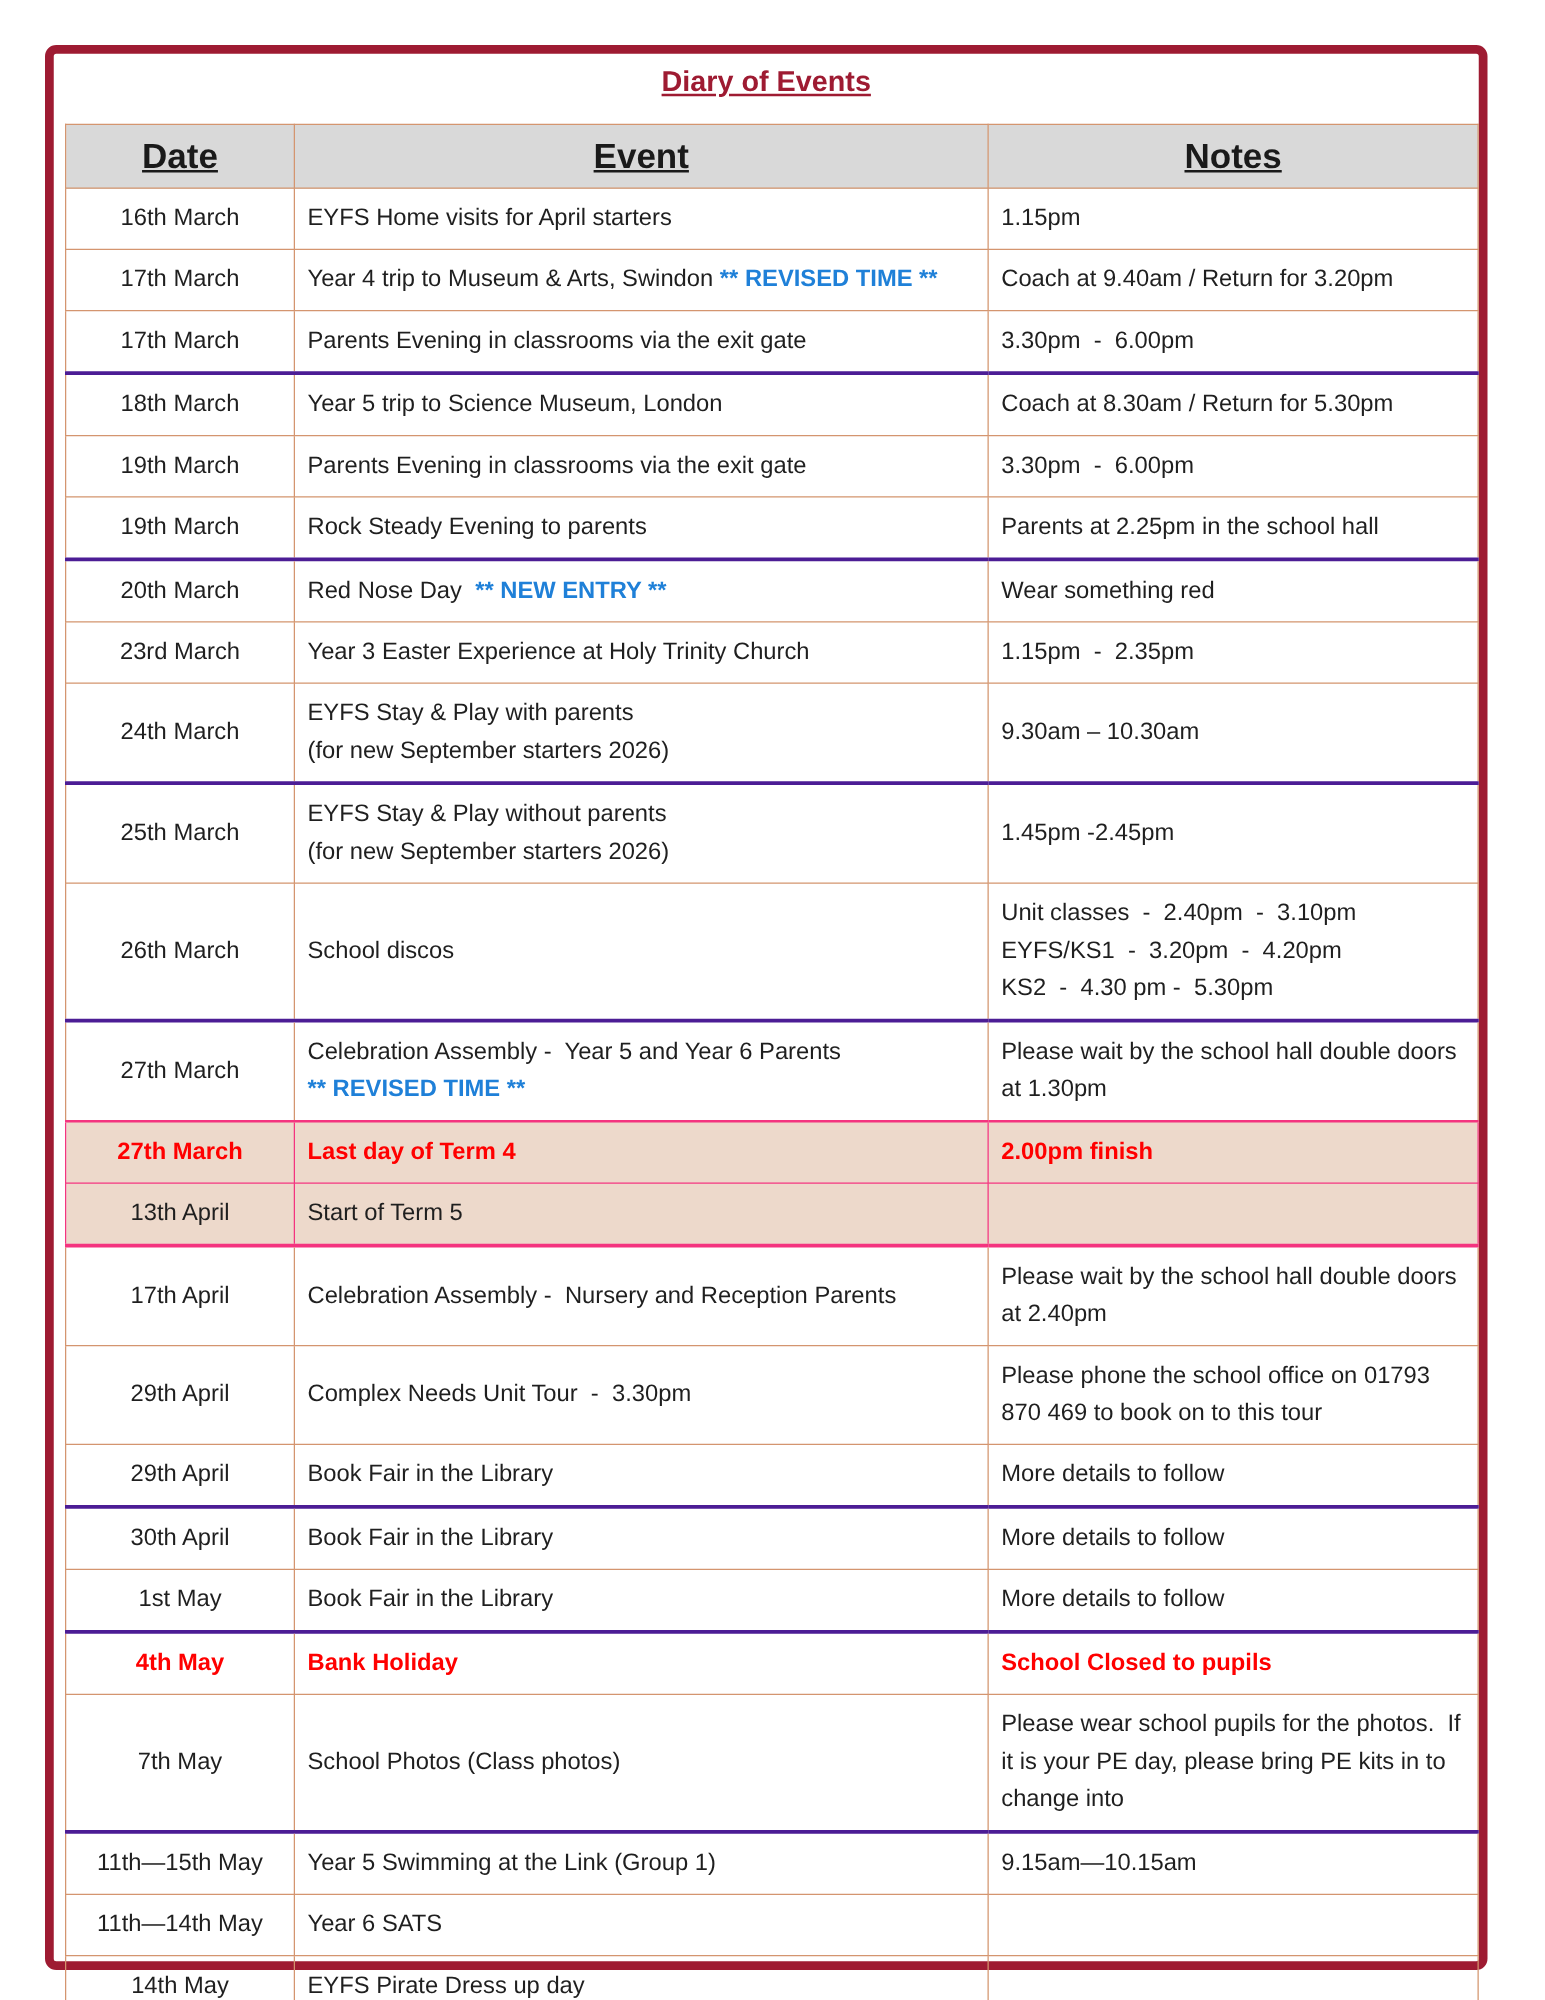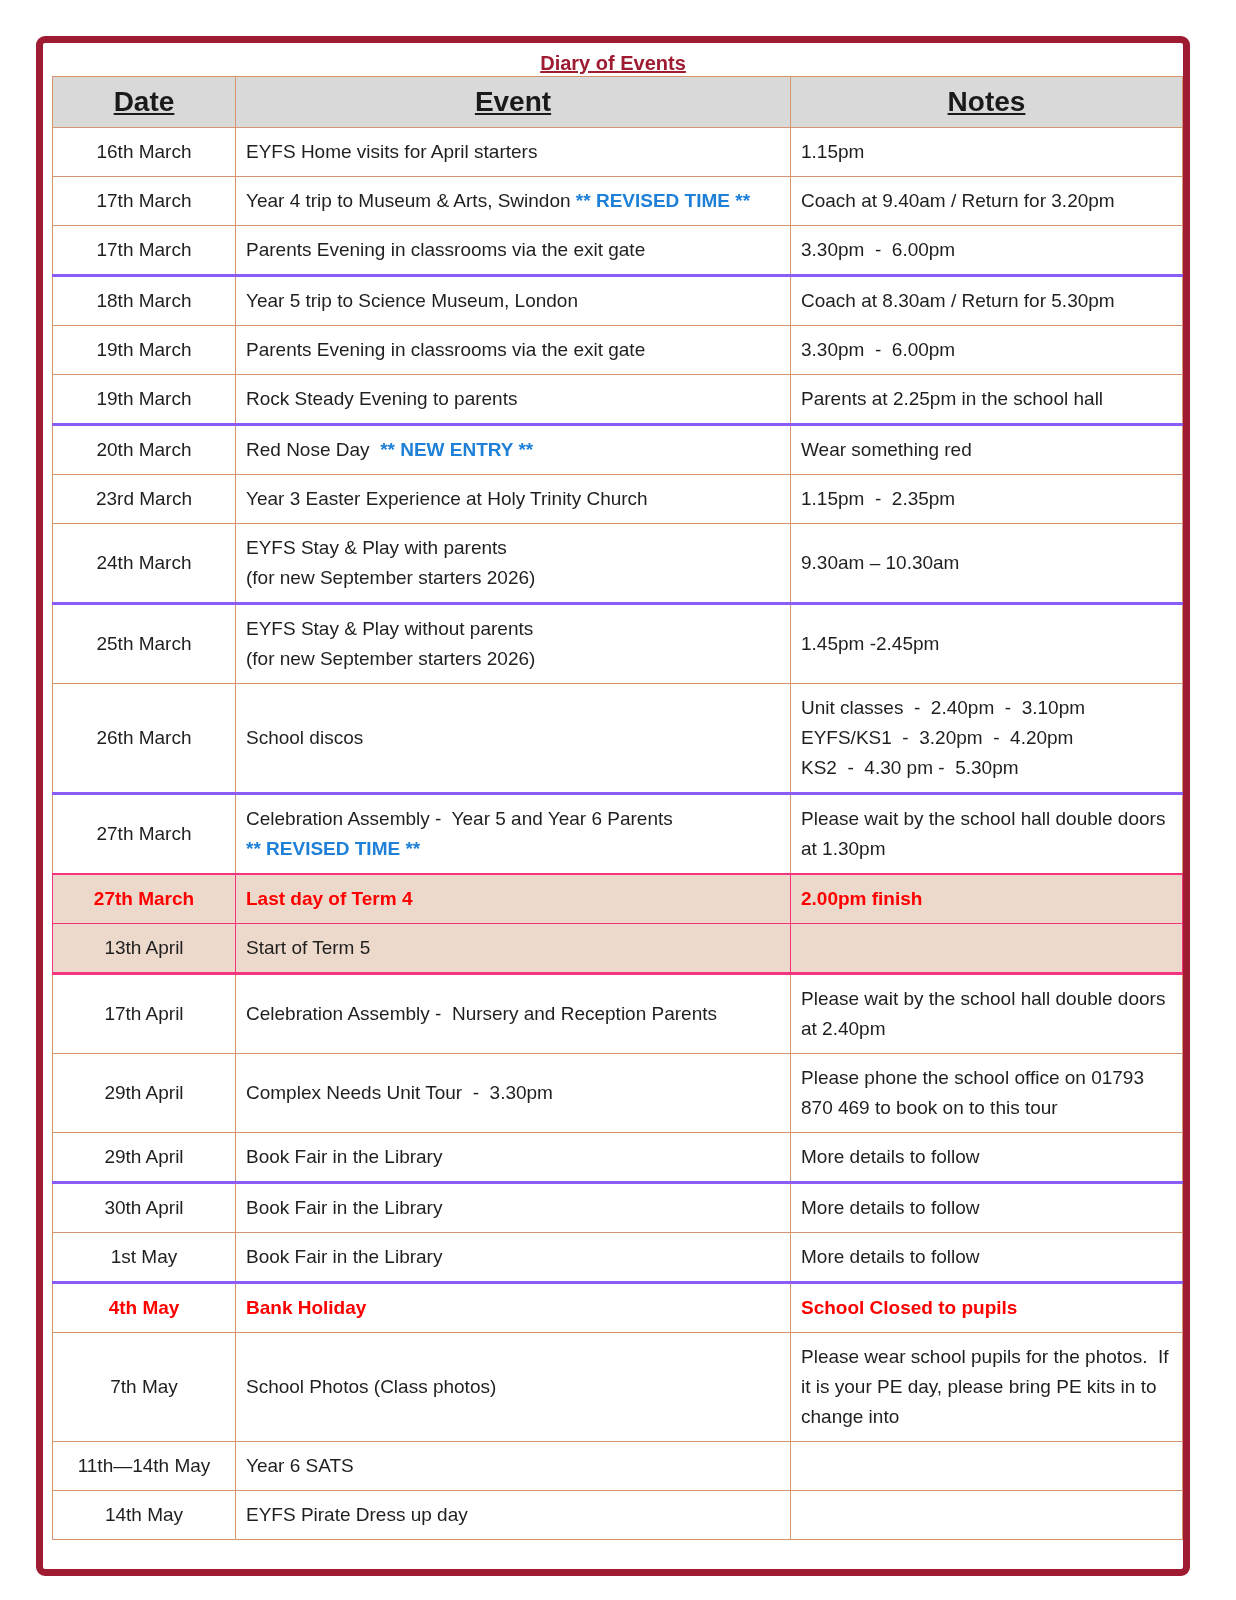--- a/index.html
+++ b/index.html
@@ -7,22 +7,22 @@
     width:1236px;height:1600px;position:relative;
     font-family:"Liberation Sans","DejaVu Sans",sans-serif;
     color:#1f1f1f;
   }
   .frame{
     position:absolute;left:36px;top:36px;width:1154px;height:1540px;
     border:7px solid #9e1b32;border-radius:9px;box-sizing:border-box;
     background:#ffffff;
   }
   .doc-title{
-    margin:9px 0 1px 0;text-align:center;
-    font-size:20px;font-weight:bold;color:#9e1b32;
+    margin:9px 0 20px 0;text-align:center;
+    font-size:23px;font-weight:bold;color:#9e1b32;
     text-decoration:underline;
   }
   table.events{
     border-collapse:collapse;table-layout:fixed;
     margin-left:9px;width:1130px;
   }
   col.c-date{width:183px;}
   col.c-event{width:555px;}
   col.c-notes{width:392px;}
   th,td{
@@ -35,21 +35,21 @@
   th{
     background:#d9d9d9;height:42px;
     font-weight:bold;text-decoration:underline;
     text-align:center;font-size:28px;color:#1a1a1a;
   }
   td.date-cell{text-align:center;}
   td.event-cell,td.notes-cell{text-align:left;}
   .ev-line{line-height:30px;white-space:pre-wrap;}
   .nt-line{line-height:30px;white-space:pre-wrap;}
   .seg-blue{color:#1f80d8;font-weight:bold;}
-  tr.thick-top td{border-top:3px solid #8b5cf6;}
+  tr.thick-top td{border-top:3px solid #4c1d95;}
   tr.row-pink td, tr.row-pink-red td{
     background:#edd9cb;border-color:#f4347f;
   }
   tr.row-pink-red td{border-top-width:2px;}
   tr.row-pink td{border-bottom-width:3px;}
   tr.row-pink-red td, tr.row-pink-red .ev-line, tr.row-pink-red .nt-line{
     color:#ff0000;font-weight:bold;
   }
   tr.row-red td, tr.row-red .ev-line, tr.row-red .nt-line{
     color:#ff0000;font-weight:bold;
@@ -259,20 +259,29 @@
         </tr>
         <tr class="">
           <td class="date-cell">7th May</td>
           <td class="event-cell">
             <div class="ev-line"><span>School Photos (Class photos)</span></div>
           </td>
           <td class="notes-cell">
             <div class="nt-line">Please wear school pupils for the photos.  If it is your PE day, please bring PE kits in to change into</div>
           </td>
         </tr>
+        <tr class="thick-top">
+          <td class="date-cell">11th—15th May</td>
+          <td class="event-cell">
+            <div class="ev-line"><span>Year 5 Swimming at the Link (Group 1)</span></div>
+          </td>
+          <td class="notes-cell">
+            <div class="nt-line">9.15am—10.15am</div>
+          </td>
+        </tr>
         <tr class="">
           <td class="date-cell">11th—14th May</td>
           <td class="event-cell">
             <div class="ev-line"><span>Year 6 SATS</span></div>
           </td>
           <td class="notes-cell"></td>
         </tr>
         <tr class="">
           <td class="date-cell">14th May</td>
           <td class="event-cell">

